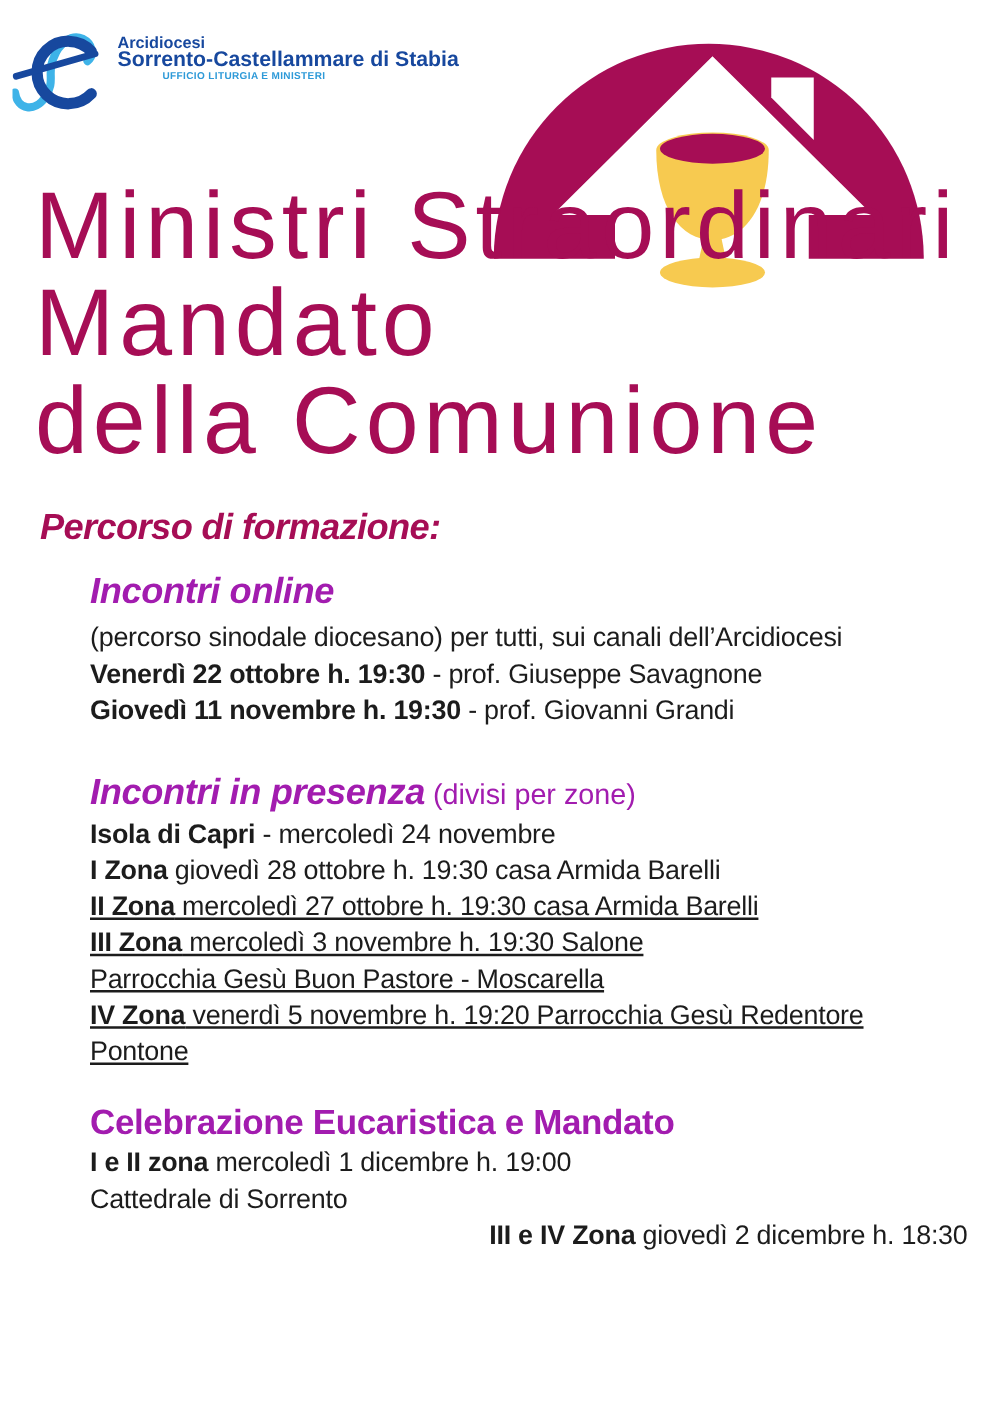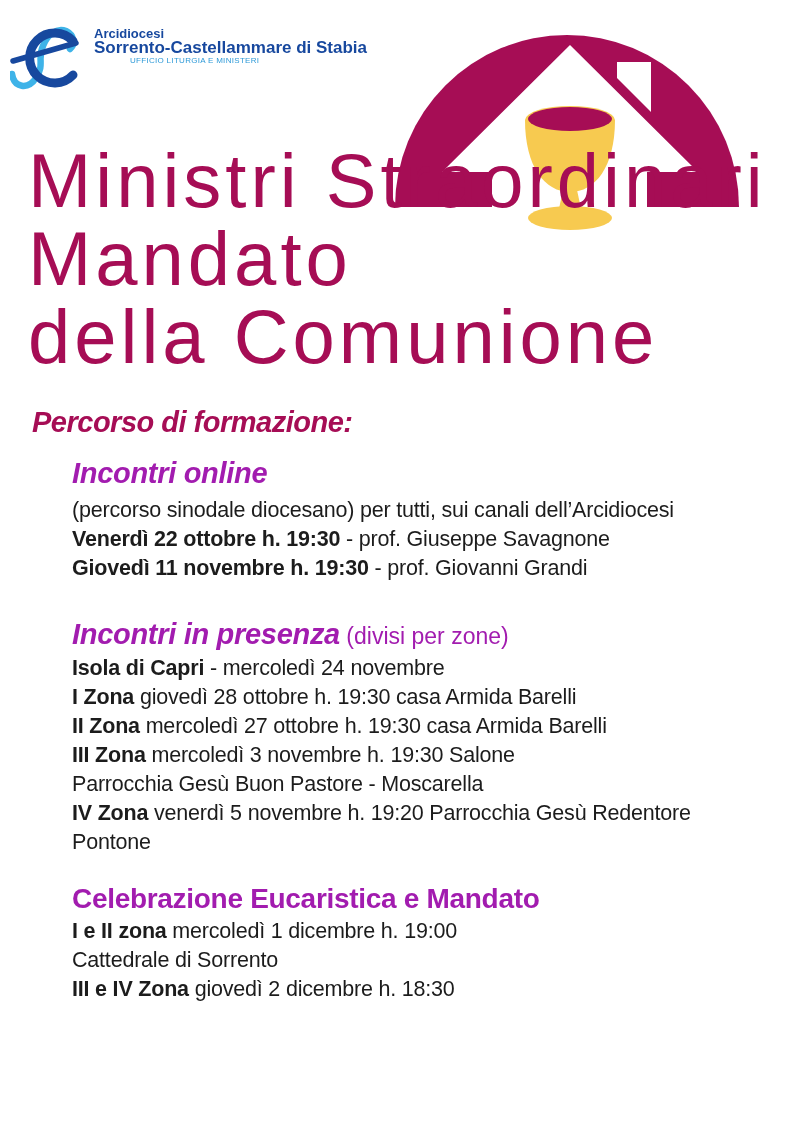--- a/index.html
+++ b/index.html
@@ -7,21 +7,21 @@
     position:relative; width:800px; height:1131px; background:#ffffff;
     overflow:hidden; font-family:"Liberation Sans", sans-serif; color:#1c1c1c;
   }
 
   
   .logo { position:absolute; left:10px; top:12px; width:260px; height:95px; }
   .logo-mark { position:absolute; left:0; top:2px; }
   .logo-text { position:absolute; left:84px; top:14px; white-space:nowrap; }
   .logo-l1 { font-size:13px; font-weight:bold; color:#17489e; line-height:15px; }
   .logo-l2 { font-size:17px; font-weight:bold; color:#17489e; line-height:14px; }
-  .logo-l3 { font-size:8px; font-weight:normal; color:#2e9ad8; line-height:11px;
+  .logo-l3 { font-size:8px; font-weight:bold; color:#2e9ad8; line-height:11px;
              margin-left:36px; letter-spacing:0.3px; }
 
   
   .hero { position:absolute; left:395px; top:20px; }
 
   
   .title {
     position:absolute; left:28px; top:142px; margin:0;
     font-size:76px; line-height:78px; font-weight:300;
     color:#a60d55; letter-spacing:4px; white-space:nowrap;
@@ -41,22 +41,22 @@
   .h-sub .note { font-style:normal; font-weight:normal; font-size:23px; letter-spacing:0; }
   .h-presenza { margin-top:33px; }
   .h-celebrazione { font-style:normal; font-size:28px; margin-top:24px; line-height:36px; }
   p.event, p.intro {
     margin:0; font-size:21.5px; line-height:29px; letter-spacing:-0.2px; color:#1c1c1c;
   }
   p.intro { margin-top:5px; }
   p.event strong { font-weight:bold; }
   .l2 { display:block; }
   .first-zone { margin-top:14px; }
-  .zone-gap { margin-top:19px; }
-  .celeb-gap { margin-top:17px; }
+  .zone-gap { margin-top:19px;text-decoration:underline; }
+  .celeb-gap { margin-top:17px;text-align:right; }
   .capri { margin-top:0; }
 </style>
 </head>
 <body>
 
 <div class="page">
 
   <div class="logo">
     <svg class="logo-mark" width="80" height="82" viewBox="0 0 80 82">
       <path d="M2,60 C4,74 18,76 26,64 C35,51 27,44 33,32 C37,21 47,13 56,17 C64,21 66,30 60,35" fill="none" stroke="#3eb3e8" stroke-width="6.5" stroke-linecap="round"></path>

